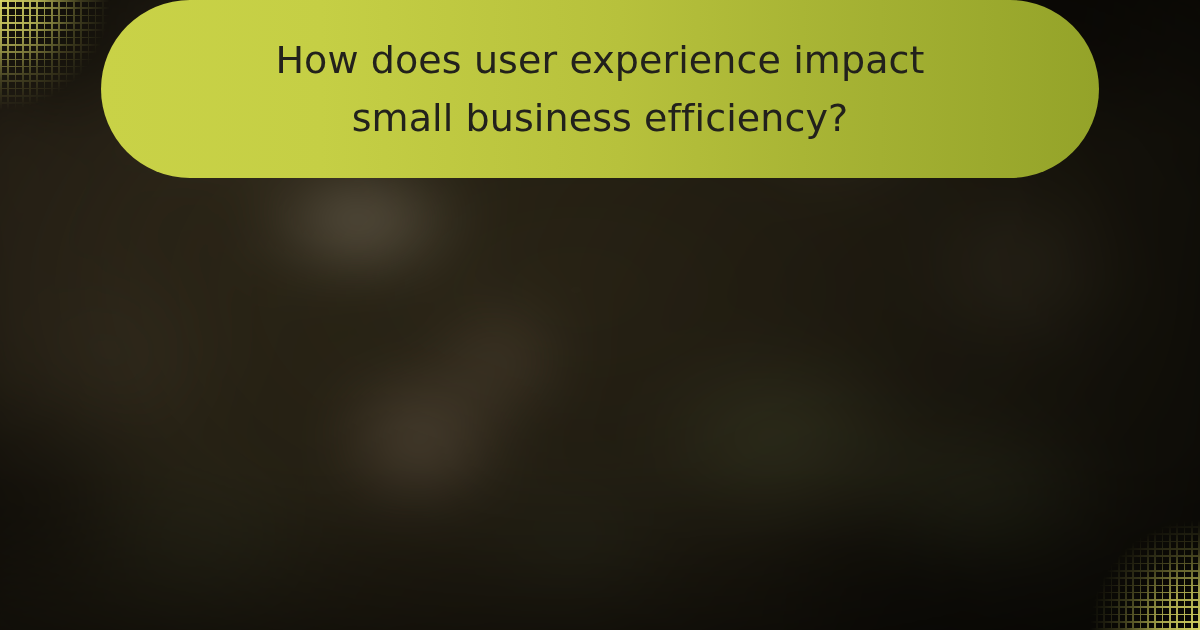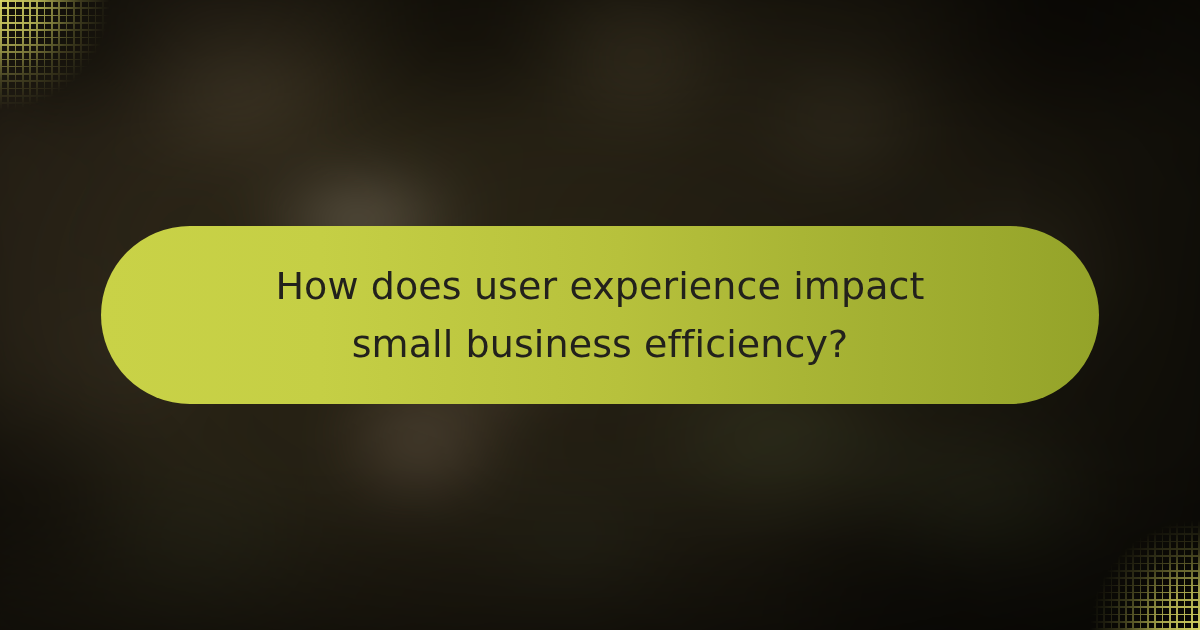--- a/index.html
+++ b/index.html
@@ -84,21 +84,20 @@
     right: 0; bottom: 0;
     -webkit-mask-image: radial-gradient(circle 110px at 250px 250px, rgba(0,0,0,1) 0%, rgba(0,0,0,0.78) 36%, rgba(0,0,0,0.22) 72%, rgba(0,0,0,0) 100%);
     mask-image: radial-gradient(circle 110px at 250px 250px, rgba(0,0,0,1) 0%, rgba(0,0,0,0.78) 36%, rgba(0,0,0,0.22) 72%, rgba(0,0,0,0) 100%);
   }
 
   
   .pill-layer {
     position: absolute;
     inset: 0;
     display: flex;
-    align-items: center;
     justify-content: center;
   }
   .question-pill {
     position: relative;
     width: 998px;
     height: 178px;
     border-radius: 89px;
     background: linear-gradient(90deg, #c9d247 0%, #c5cf45 22%, #b7c13c 52%, #a3b032 78%, #94a329 100%);
     display: flex;
     align-items: center;

